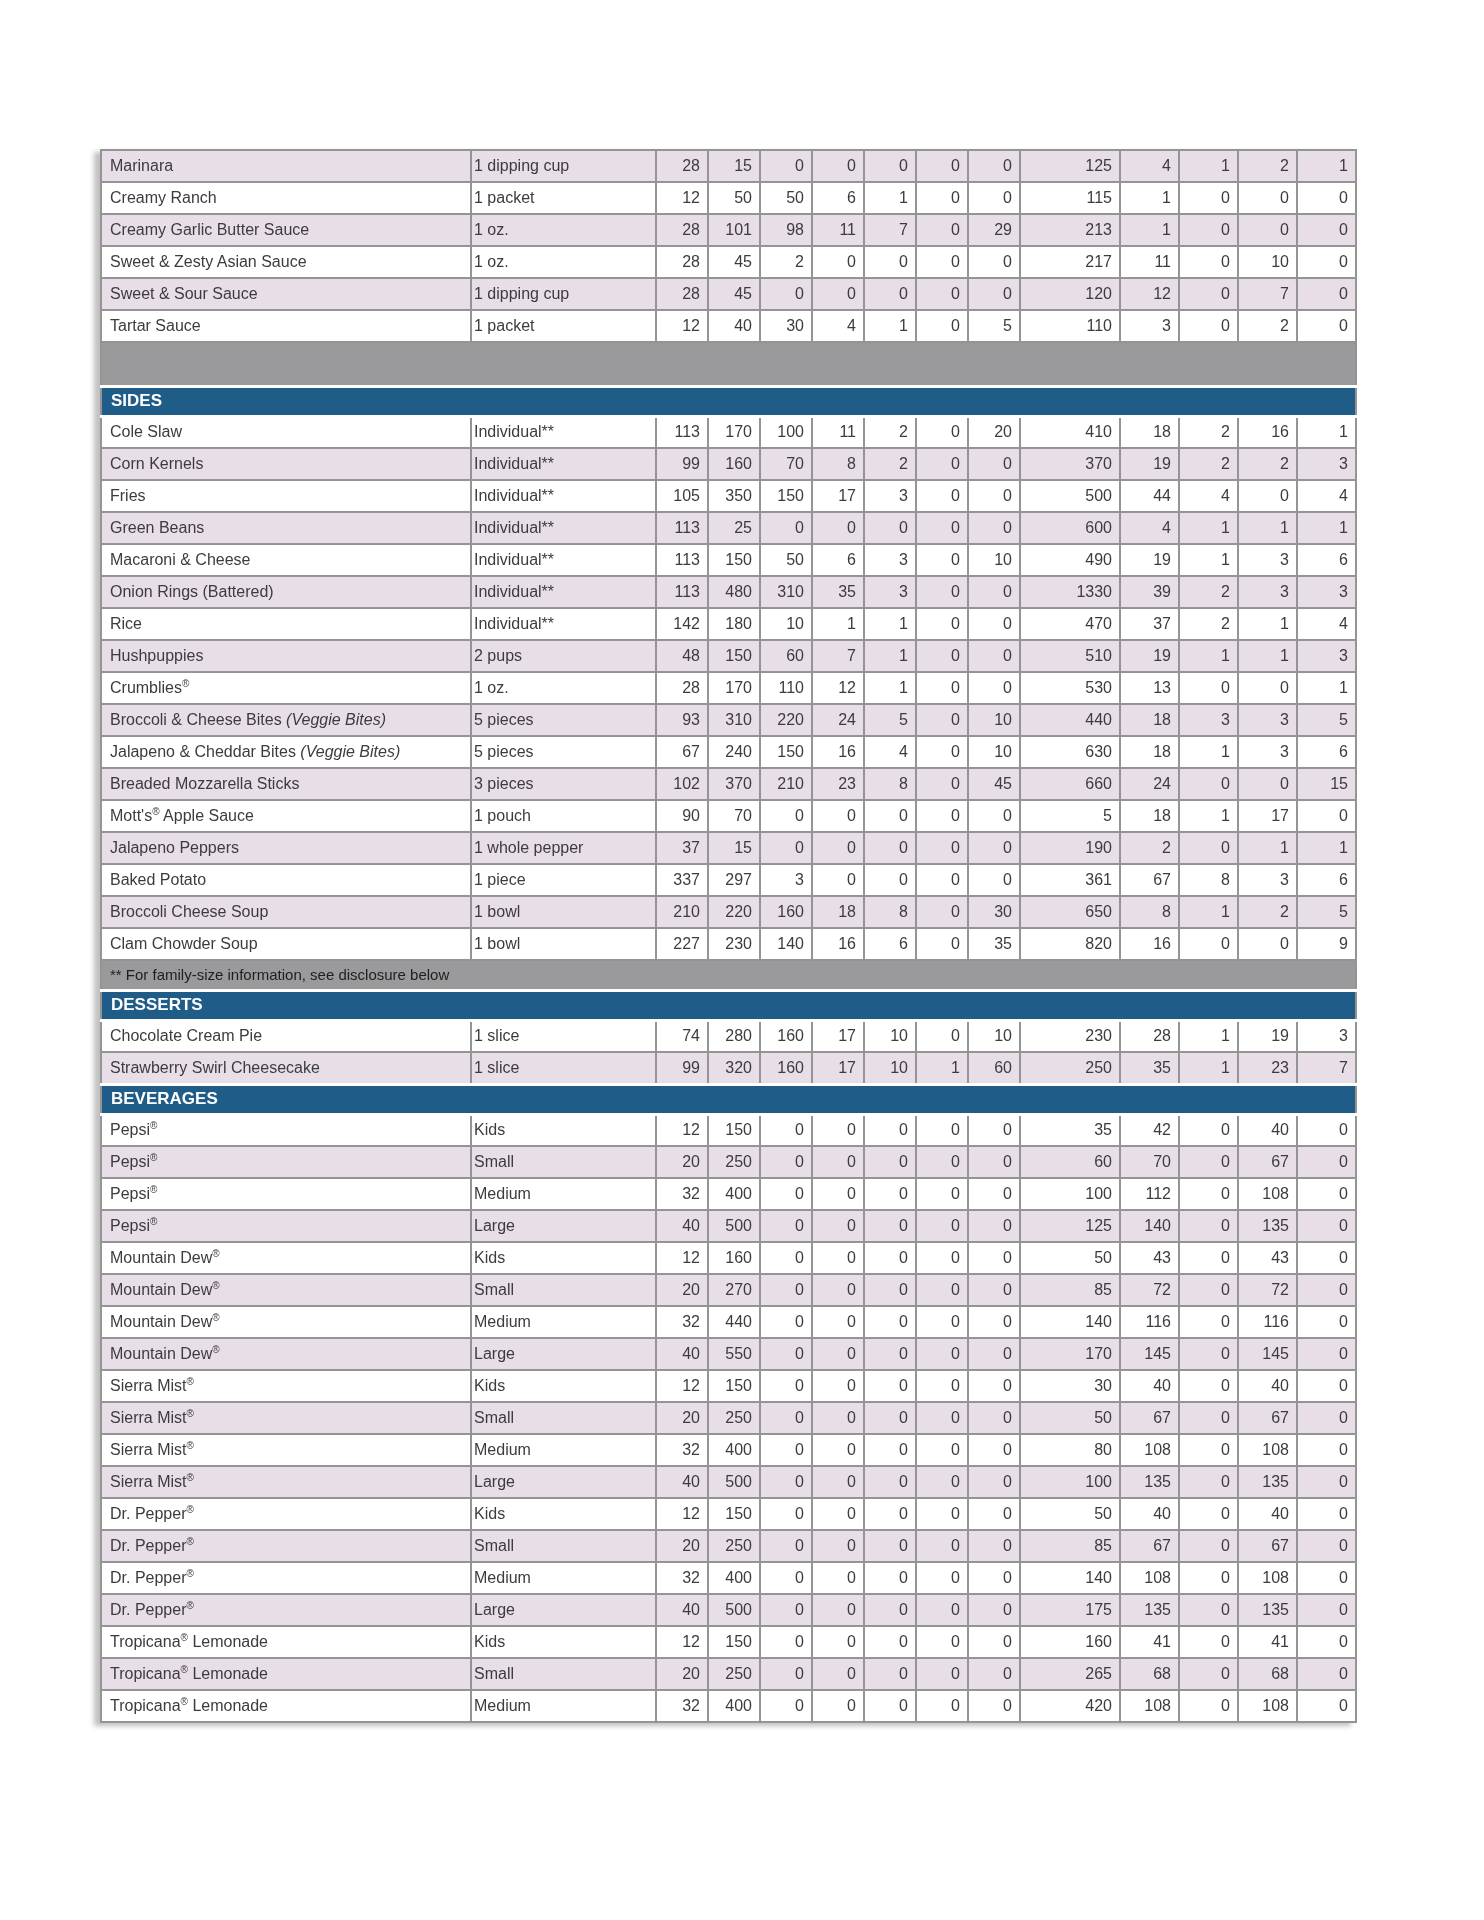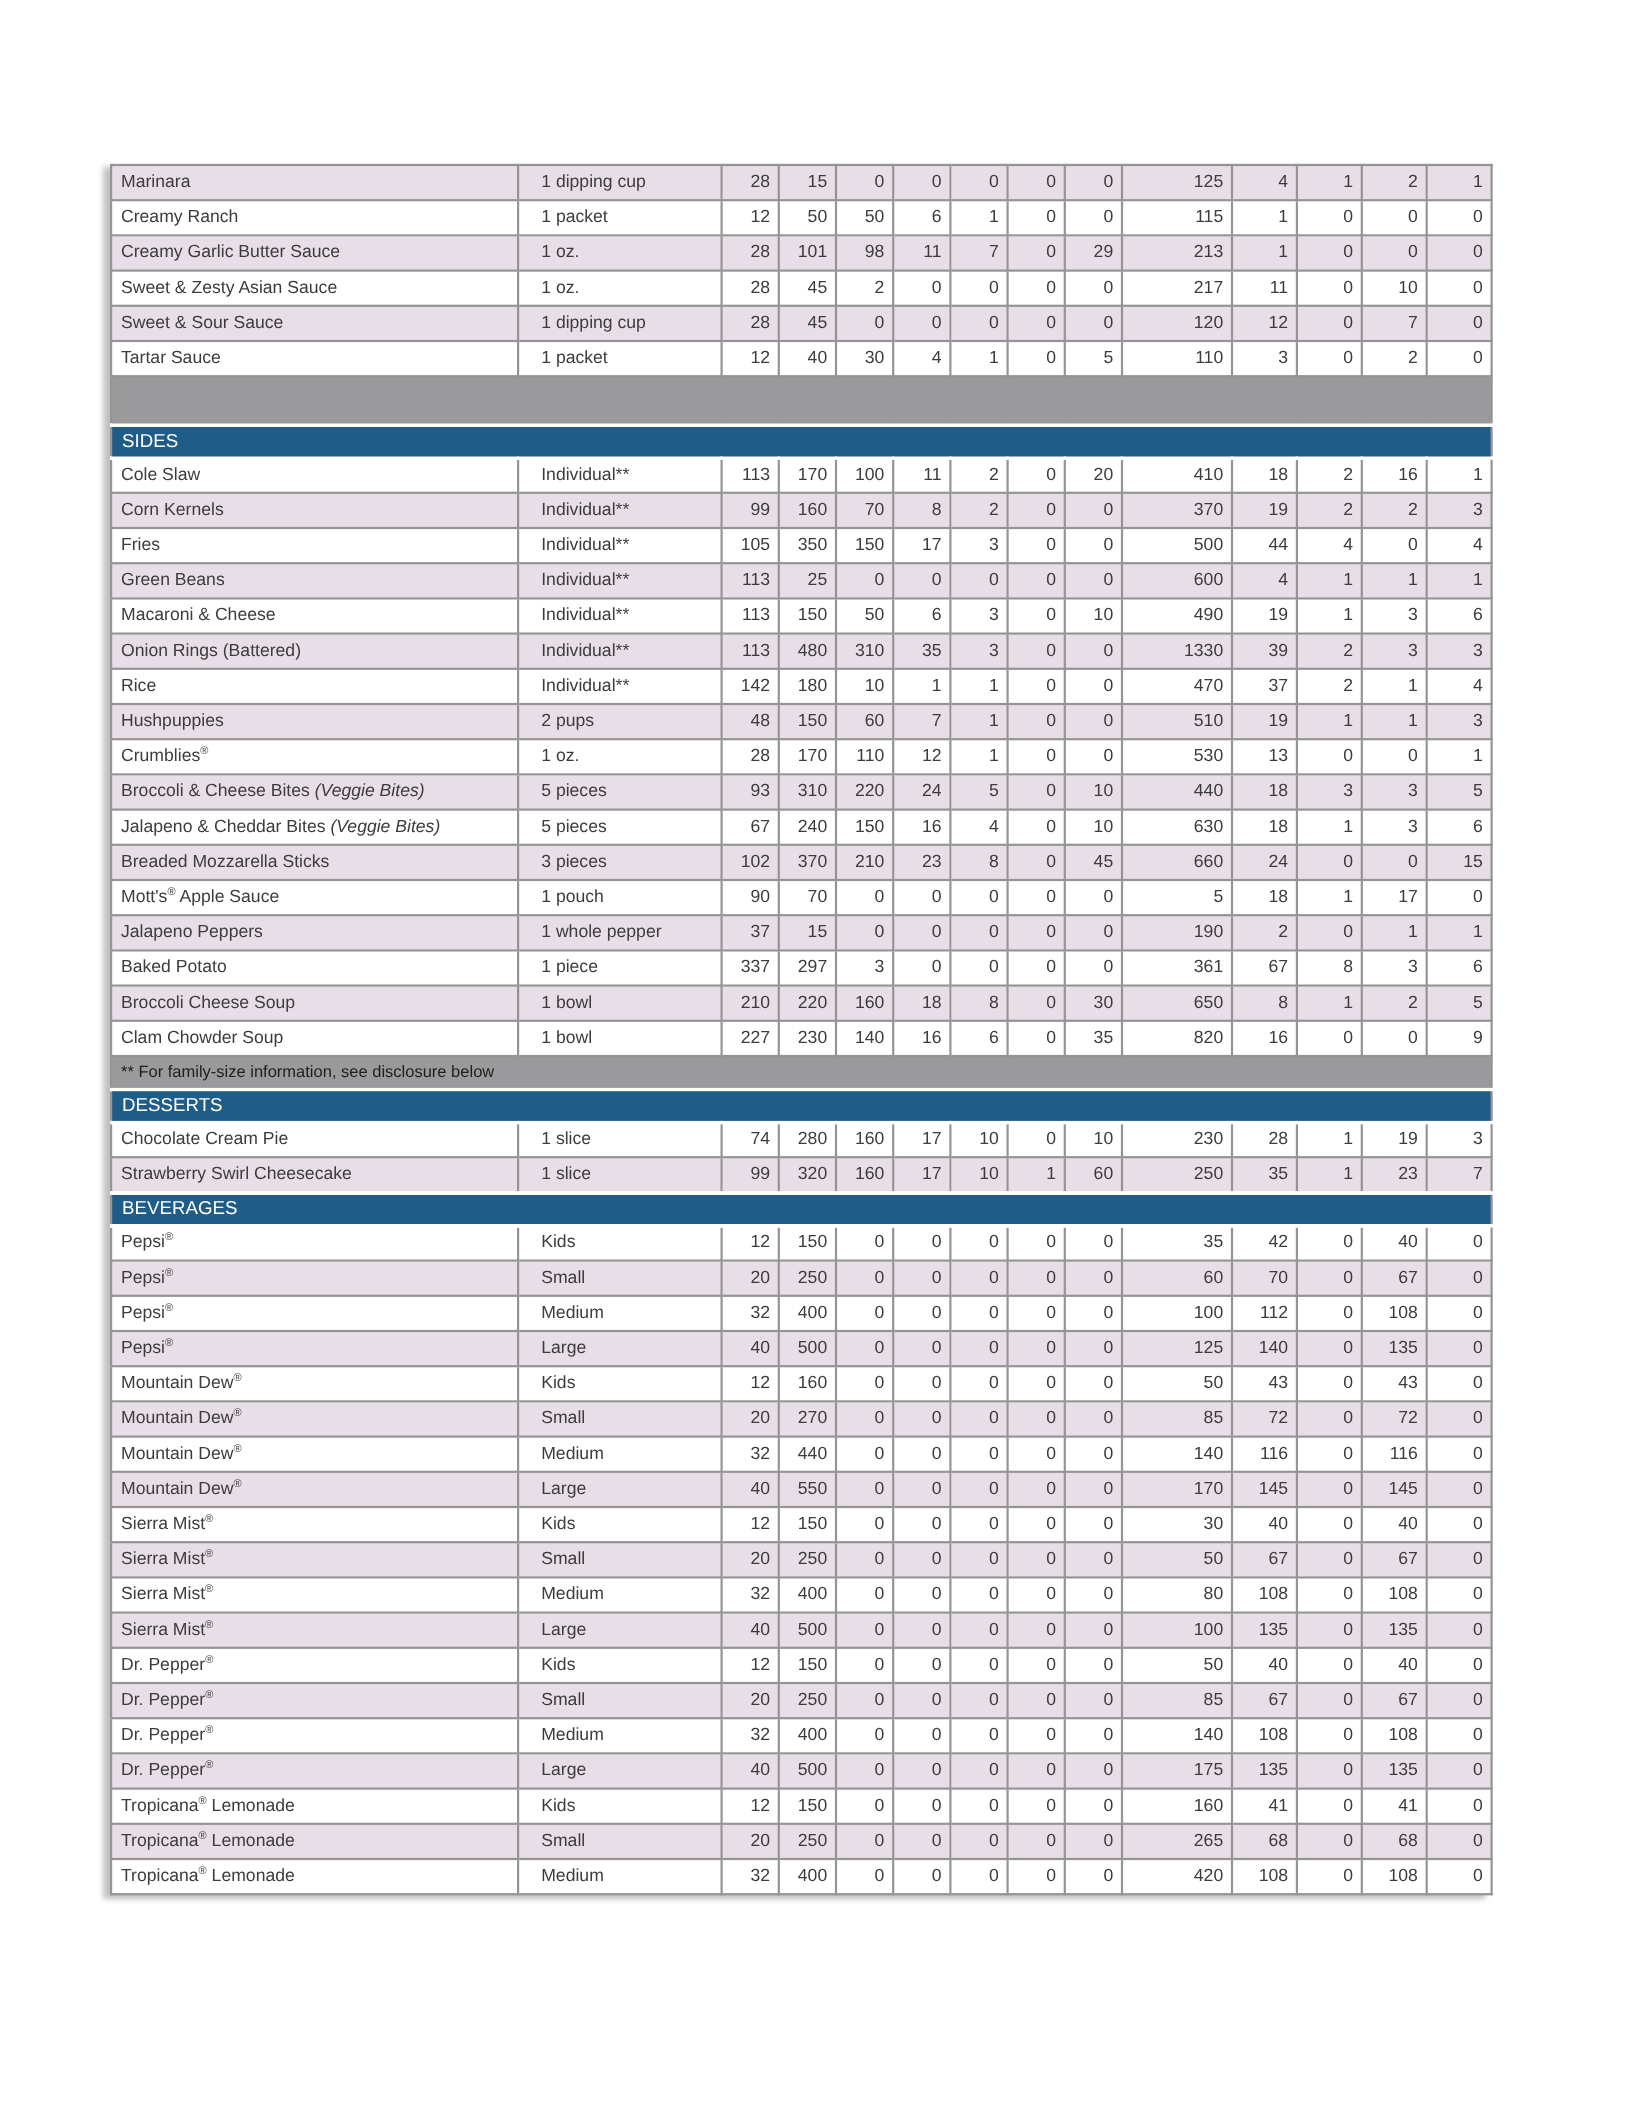--- a/index.html
+++ b/index.html
@@ -16,28 +16,28 @@
   }
   table.nutr td{
     border:2px solid var(--grid);
     font-size:16px;line-height:1.1;color:var(--tx);
     overflow:hidden;white-space:nowrap;
   }
   tr.data{height:32px;}
   tr.data.shaded td{background:var(--shade);}
   tr.data.plain td{background:var(--plain);}
   td.name{text-align:left;padding-left:8px;}
-  td.serv{text-align:left;padding-left:20px;}
+  td.serv{text-align:left;padding-left:2px;}
   td.num{text-align:right;padding-right:7px;}
   sup.reg{font-size:10px;line-height:0;vertical-align:super;}
   i.suffix{}
   tr.section{height:30px;}
   tr.section td{
     background:var(--hdr-bg);color:var(--hdr-tx);
-    font-weight:normal;font-size:17px;padding-left:9px;text-align:left;
+    font-weight:bold;font-size:17px;padding-left:9px;text-align:left;
     border-left:2px solid var(--grid);border-right:2px solid var(--grid);
     border-top:3px solid #FFFFFF;border-bottom:3px solid #FFFFFF;
   }
   tr.spacer{height:44px;}
   tr.spacer td{background:var(--band);}
   tr.note{height:30px;}
   tr.note td{
     background:var(--band);color:#1E1E1E;font-size:15px;
     text-align:left;padding-left:8px;
   }

